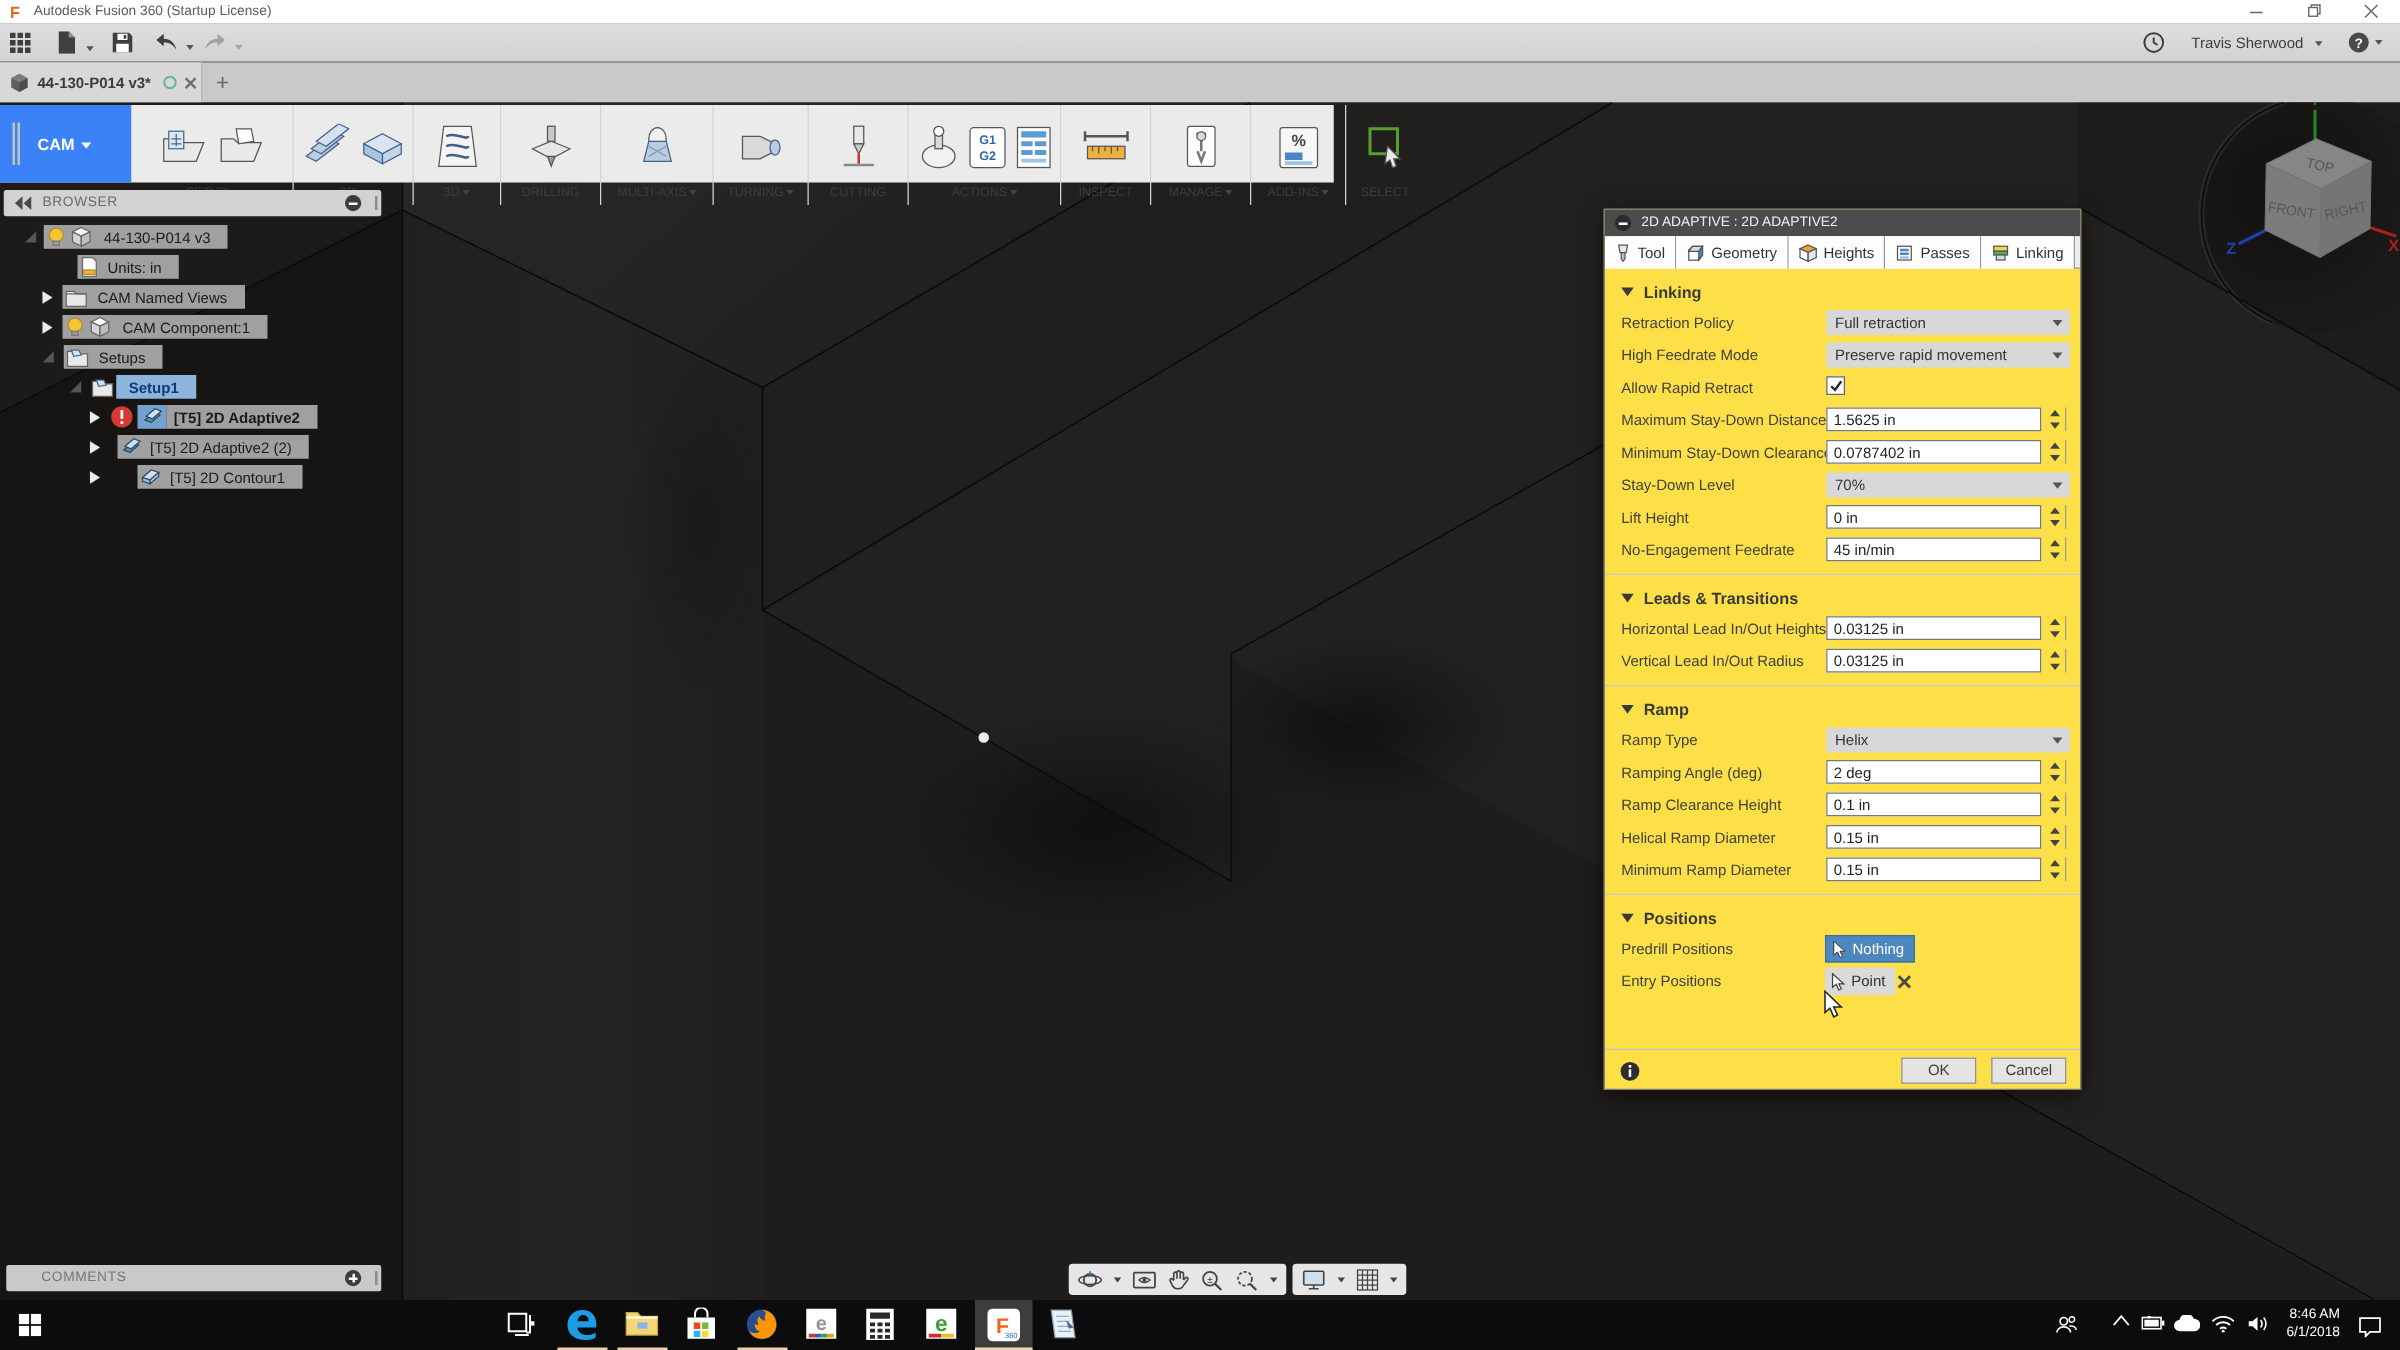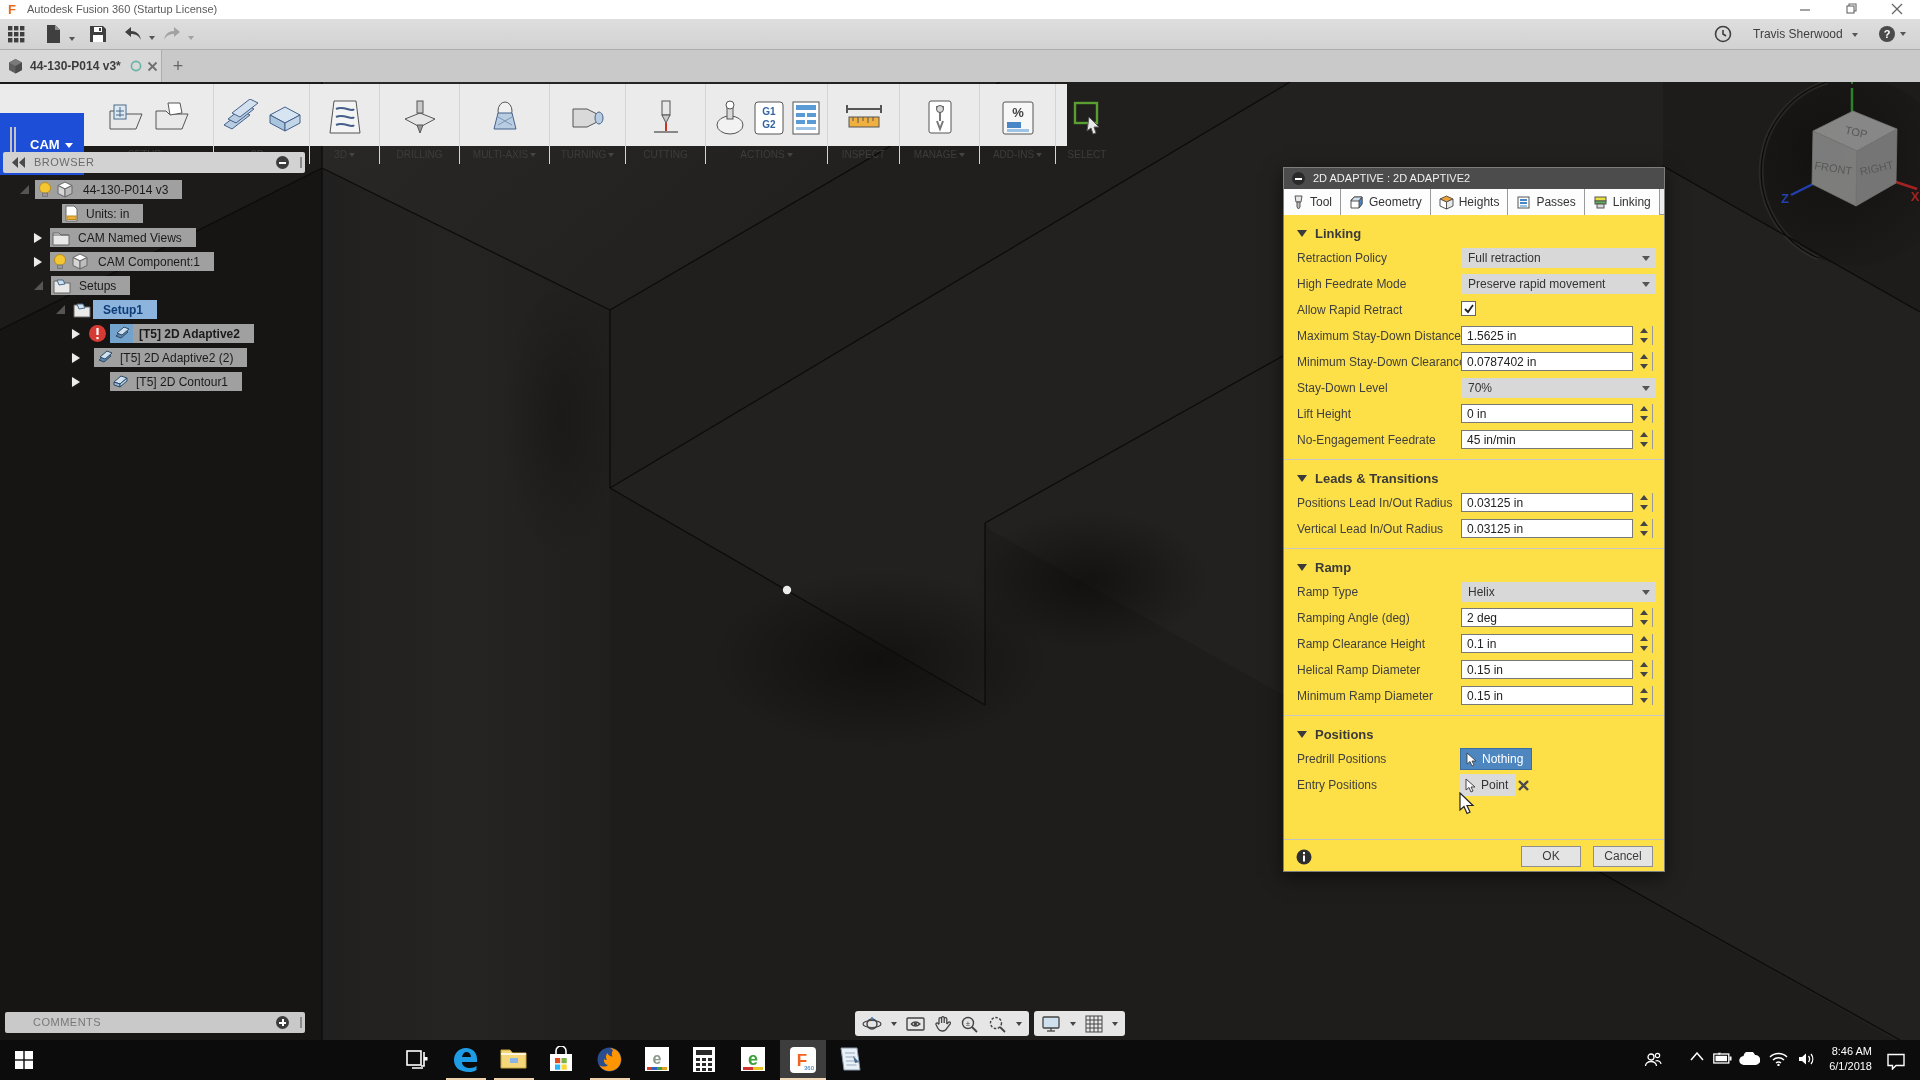--- a/index.html
+++ b/index.html
@@ -23,21 +23,21 @@
   #tabbar { position:absolute; left:0; top:50px; width:1920px; height:32px; background:#c9c9c9; }
   #doc-tab { position:absolute; left:0; top:0; width:162px; height:32px; background:#d8d8d8; border-right:1px solid #aeaeae; }
   #doc-tab .tabname { position:absolute; left:30px; top:9px; font-size:12px; font-weight:bold; color:#3c3c3c; }
   #newtab { position:absolute; left:166px; top:4px; width:24px; height:24px; font-size:18px; color:#666; text-align:center; line-height:24px; }
 
   
   #viewport { position:absolute; left:0; top:82px; width:1920px; height:958px; }
 
   
   #ribbon { position:absolute; left:0; top:84px; width:1067px; height:62px; background:#ebebeb; display:flex; }
-  #cam-box { width:84px; height:62px; background:#1d4ed8; position:relative; flex:none;margin-top:29px; }
+  #cam-box { width:105px; height:62px; background:#3b82f6; position:relative; flex:none; }
   #cam-box .grip { position:absolute; left:10px; top:14px; width:2px; height:34px; background:#c2c2c2; box-shadow:4px 0 0 #c2c2c2; }
   #cam-box .camlbl { position:absolute; left:30px; top:24px; font-size:13px; font-weight:bold; color:#ffffff; }
   #cam-box .caret { border-top-color:#fff; margin-left:5px; }
   .rgroup { height:80px; border-right:1px solid #d4d4d4; display:flex; flex-direction:column; align-items:center; flex:none; }
   .rgroup .icons { flex:1; display:flex; align-items:center; justify-content:center; gap:6px; padding-top:2px; }
   .rgroup .rlabel { font-size:10px; color:#3d3d3d; padding-bottom:4px; white-space:nowrap; }
   .rgroup .rlabel .caret { border-top-color:#444; border-left-width:3px; border-right-width:3px; border-top-width:4px; margin-left:2px; }
 
   
   #browser-hdr { position:absolute; left:3px; top:152px; width:302px; height:21px; background:#d2d2d2; border-radius:2px; }
@@ -750,21 +750,21 @@
           <span class="bar"></span>
         </div>
     </div>
     <div class="sep"></div>
 
     <div class="sect-hdr">
       <span class="tri-dn"></span>
       <span class="shlbl">Leads &amp; Transitions</span>
     </div>
     <div class="drow">
-      <span class="dlabel">Positions Lead In/Out Radius</span>
+      <span class="dlabel">Horizontal Lead In/Out Heights</span>
       <div class="numin">
           <span class="nval">0.03125 in</span>
         </div>
       <div class="spinner">
           <span class="up"></span>
           <span class="dn"></span>
           <span class="bar"></span>
         </div>
     </div>
     <div class="drow">

